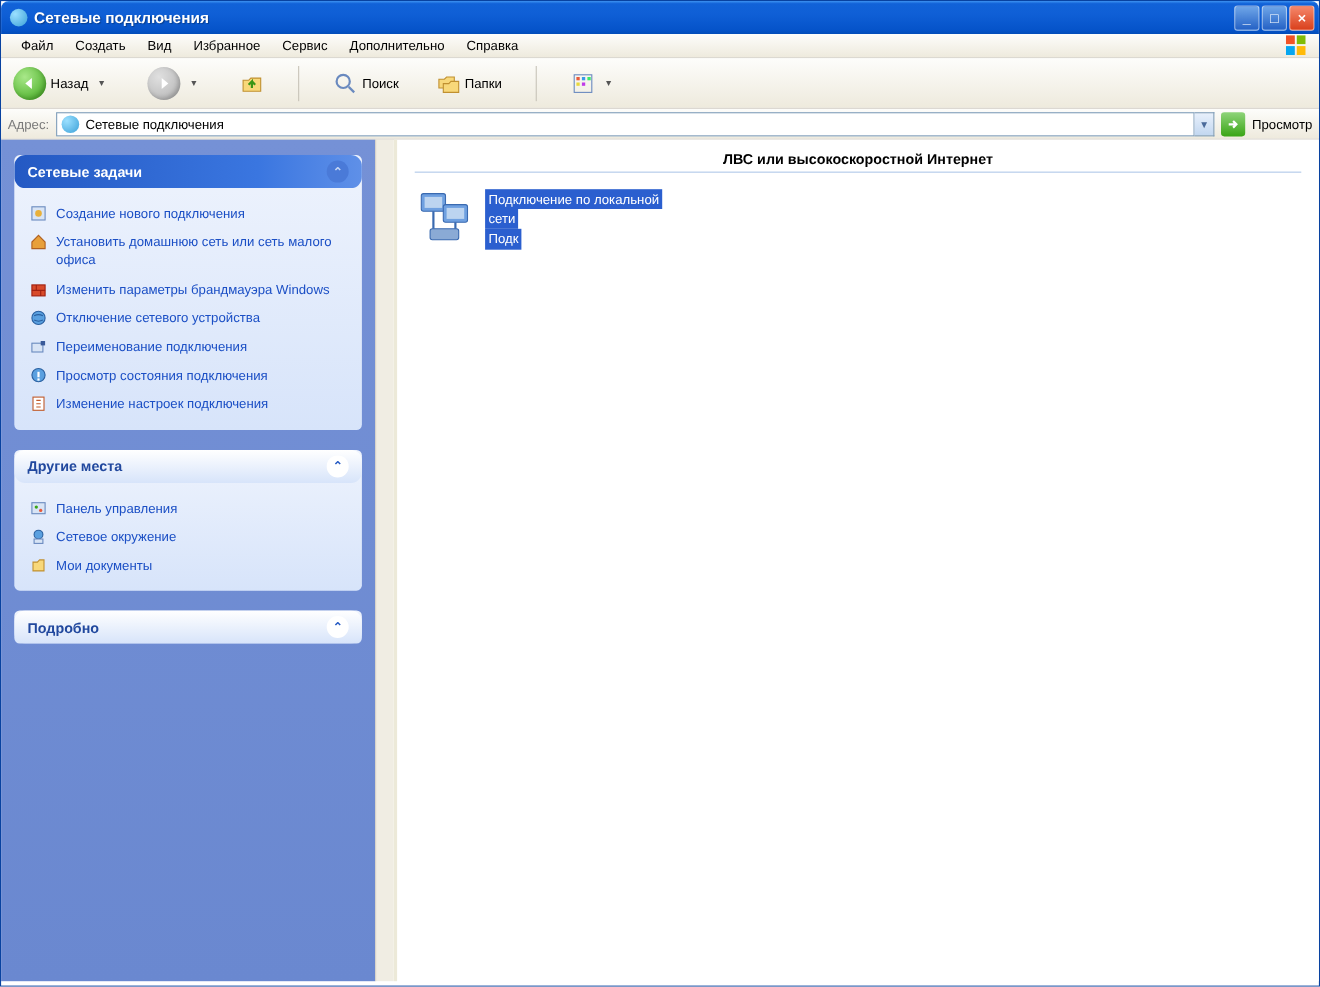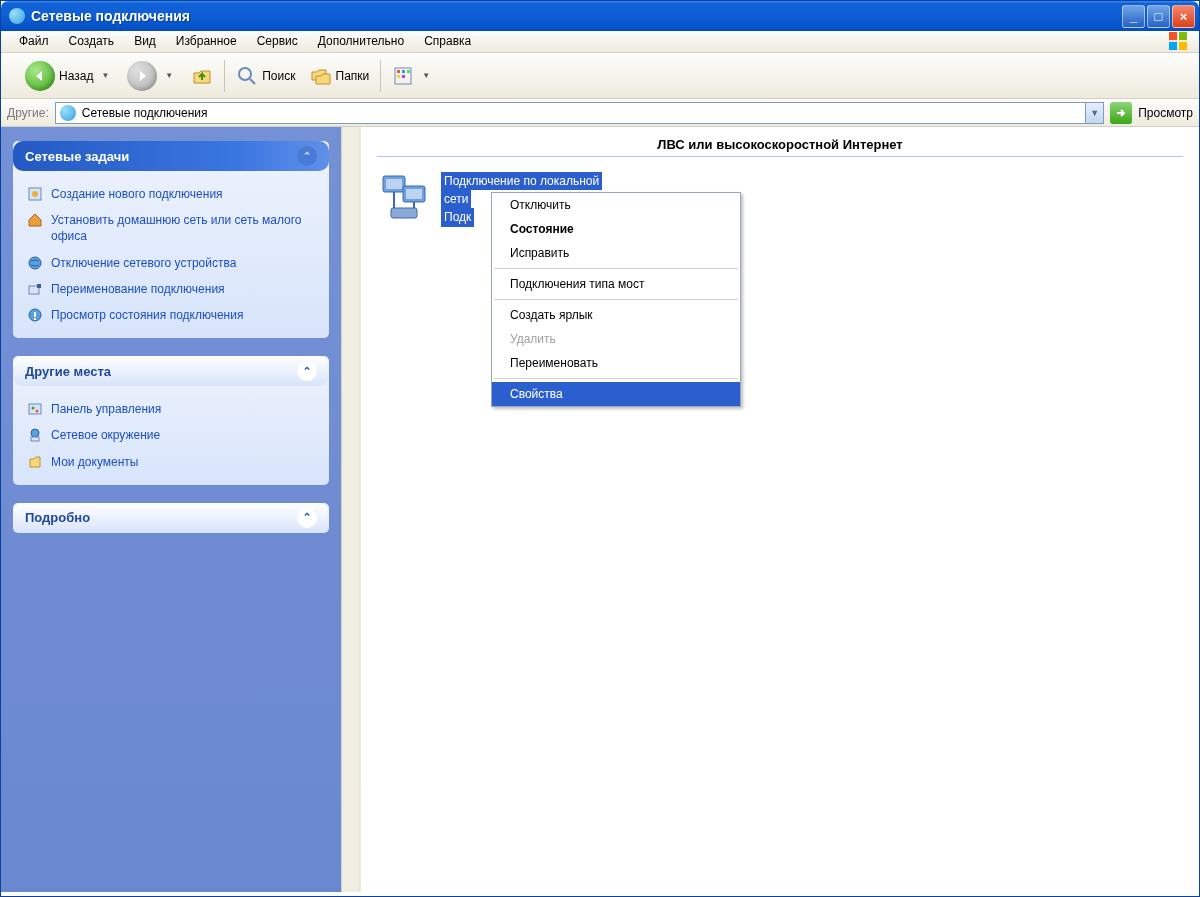--- a/index.html
+++ b/index.html
@@ -52,21 +52,21 @@
 .menubar .mitem { padding: 4px 10px; cursor: default; }
 .menubar .flag {
   margin-left: auto; width: 26px; height: 22px;
   display: flex; align-items: center; justify-content: center;
 }
 .flag svg { width: 18px; height: 18px; }
 .toolbar {
   height: 46px;
   background: linear-gradient(to bottom,#fdfdfb,#eeeadd);
   border-bottom: 1px solid #d4d0c8;
-  display: flex; align-items: center; padding: 0 17px; gap: 0;
+  display: flex; align-items: center; padding: 0 4px; gap: 20px;
 }
 .tbtn {
   height: 34px; display: flex; align-items: center; gap: 4px;
   padding: 0 6px; border: 1px solid transparent; border-radius: 3px;
   font-size: 12px;
 }
 .navcircle {
   width: 30px; height: 30px; border-radius: 50%;
   display: flex; align-items: center; justify-content: center;
   font-size: 16px; color: #fff;
@@ -275,21 +275,21 @@
             <rect x="15" y="5" width="3" height="3" fill="#3ae86a"></rect>
             <rect x="5" y="10" width="3" height="3" fill="#e8d83a"></rect>
             <rect x="10" y="10" width="3" height="3" fill="#c03ae8"></rect>
           </svg>
       </div>
       <span class="tdrop">▼</span>
     </div>
   </div>
 
   <div class="addressbar">
-    <span class="label">Другие:</span>
+    <span class="label">Адрес:</span>
     <div style="display:flex;flex:1">
       <div class="addrinput">
         <div class="aicon"></div>
         <span>Сетевые подключения</span>
       </div>
       <div class="addrdrop">▼</div>
     </div>
     <div class="gobtn">
       <svg width="14" height="14" viewBox="0 0 14 14">
           <path d="M3 7 L9 7 M7 4 L10 7 L7 10" stroke="#fff" stroke-width="2" fill="none"></path>
@@ -321,20 +321,31 @@
             <div class="piticon">
                 <svg width="16" height="16" viewBox="0 0 16 16">
                   <path d="M2 8 L8 2 L14 8 L14 14 L2 14 Z" fill="#e8a03a" stroke="#b06020"></path>
                 </svg>
               </div>
             <span class="link">Установить домашнюю сеть или сеть малого офиса</span>
           </div>
           <div class="pitem">
             <div class="piticon">
                 <svg width="16" height="16" viewBox="0 0 16 16">
+                  <rect x="2" y="4" width="12" height="10" fill="#d84a2a" stroke="#a02010"></rect>
+                  <line x1="2" y1="9" x2="14" y2="9" stroke="#a02010"></line>
+                  <line x1="6" y1="4" x2="6" y2="9" stroke="#a02010"></line>
+                  <line x1="10" y1="9" x2="10" y2="14" stroke="#a02010"></line>
+                </svg>
+              </div>
+            <span class="link">Изменить параметры брандмауэра Windows</span>
+          </div>
+          <div class="pitem">
+            <div class="piticon">
+                <svg width="16" height="16" viewBox="0 0 16 16">
                   <circle cx="8" cy="8" r="6" fill="#5aa0e0" stroke="#2a60a0"></circle>
                   <path d="M4 6 Q8 4 12 6 M4 10 Q8 12 12 10" stroke="#2a60a0" fill="none"></path>
                 </svg>
               </div>
             <span class="link">Отключение сетевого устройства</span>
           </div>
           <div class="pitem">
             <div class="piticon">
                 <svg width="16" height="16" viewBox="0 0 16 16">
                   <rect x="2" y="5" width="10" height="8" fill="#d8e4f5" stroke="#6a8abf"></rect>
@@ -345,20 +356,29 @@
           </div>
           <div class="pitem">
             <div class="piticon">
                 <svg width="16" height="16" viewBox="0 0 16 16">
                   <circle cx="8" cy="8" r="6" fill="#5aa0e0" stroke="#2a60a0"></circle>
                   <rect x="7" y="5" width="2" height="5" fill="#fff"></rect>
                   <rect x="7" y="11" width="2" height="2" fill="#fff"></rect>
                 </svg>
               </div>
             <span class="link">Просмотр состояния подключения</span>
+          </div>
+          <div class="pitem">
+            <div class="piticon">
+                <svg width="16" height="16" viewBox="0 0 16 16">
+                  <rect x="3" y="2" width="10" height="12" fill="#fff" stroke="#c05a2a"></rect>
+                  <path d="M6 5 L10 5 M6 8 L10 8 M6 11 L10 11" stroke="#c05a2a"></path>
+                </svg>
+              </div>
+            <span class="link">Изменение настроек подключения</span>
           </div>
         </div>
       </div>
 
       <div class="panel">
         <div class="phead">
           <span>Другие места</span>
           <div class="chev">⌃</div>
         </div>
         <div class="plist">
@@ -418,31 +438,18 @@
             <line x1="37" y1="30" x2="37" y2="36" stroke="#3a6ab0" stroke-width="2"></line>
           </svg>
         </div>
         <div>
           <div class="conn-label">Подключение по локальной</div>
           <div class="conn-label" style="display:inline-block">сети</div><br>
           <div class="conn-label" style="display:inline-block">Подк</div>
         </div>
       </div>
 
-      <div class="context-menu" style="left:130px;top:65px;">
-        <div class="cm-item">Отключить</div>
-        <div class="cm-item bold">Состояние</div>
-        <div class="cm-item">Исправить</div>
-        <div class="cm-sep"></div>
-        <div class="cm-item">Подключения типа мост</div>
-        <div class="cm-sep"></div>
-        <div class="cm-item">Создать ярлык</div>
-        <div class="cm-item disabled">Удалить</div>
-        <div class="cm-item">Переименовать</div>
-        <div class="cm-sep"></div>
-        <div class="cm-item selected">Свойства</div>
-      </div>
 
     </div>
 
   </div>
 
 </div>
 
 </body></html>

